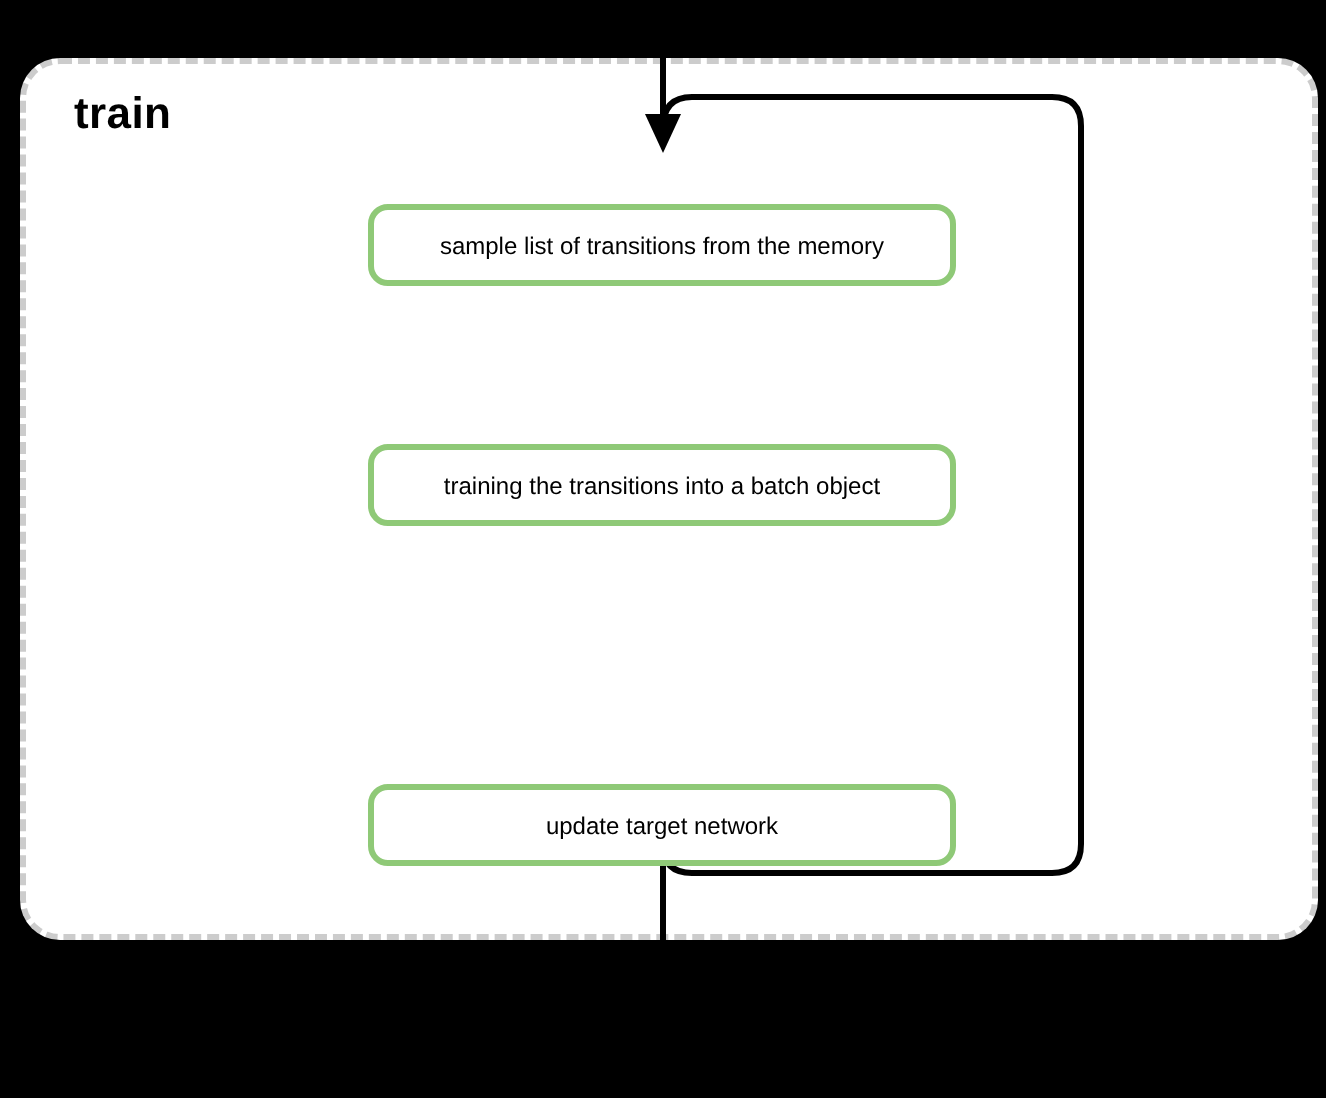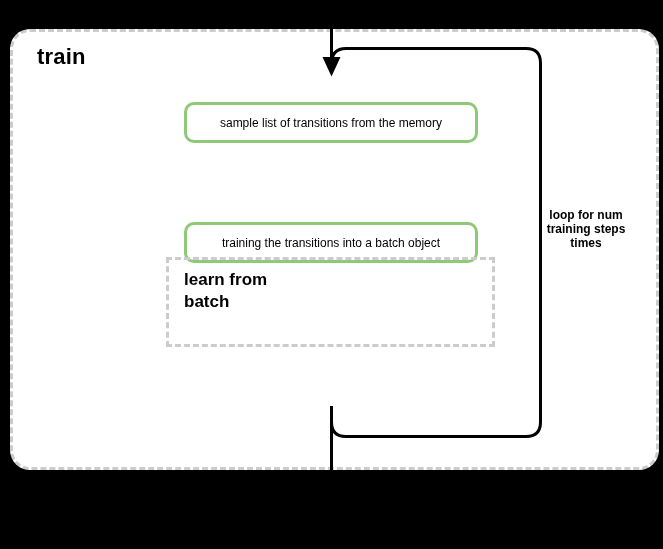--- a/index.html
+++ b/index.html
@@ -102,23 +102,19 @@
 
   <div class="node n-sample">
     <span>sample list of transitions from the memory</span>
   </div>
 
 
   <div class="node n-convert">
     <span>training the transitions into a batch object</span>
   </div>
 
-  <div class="learn-box">
-    <span class="learn-text">learn from
-batch</span>
+
+  <div class="node n-update">
+    <span>update target network</span>
   </div>
 
-
-  <div class="loop-label">loop for num
-training steps
-times</div>
 
 </div>
 
 </body></html>

